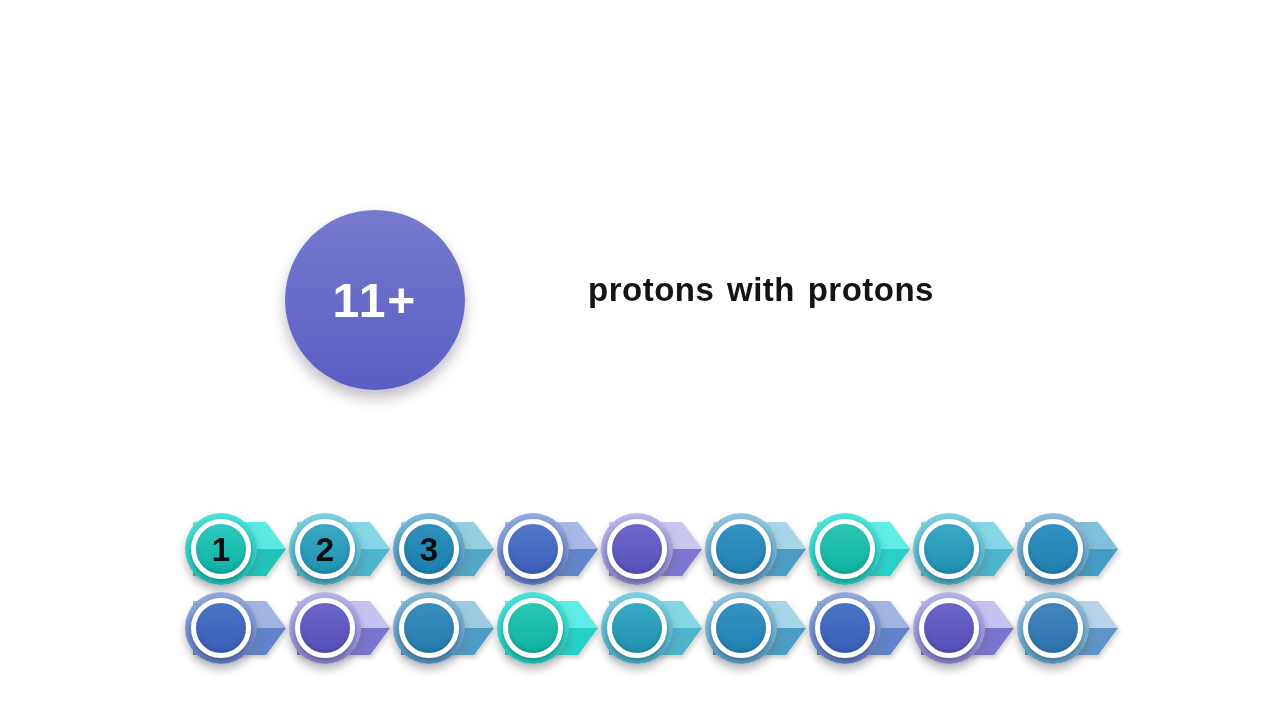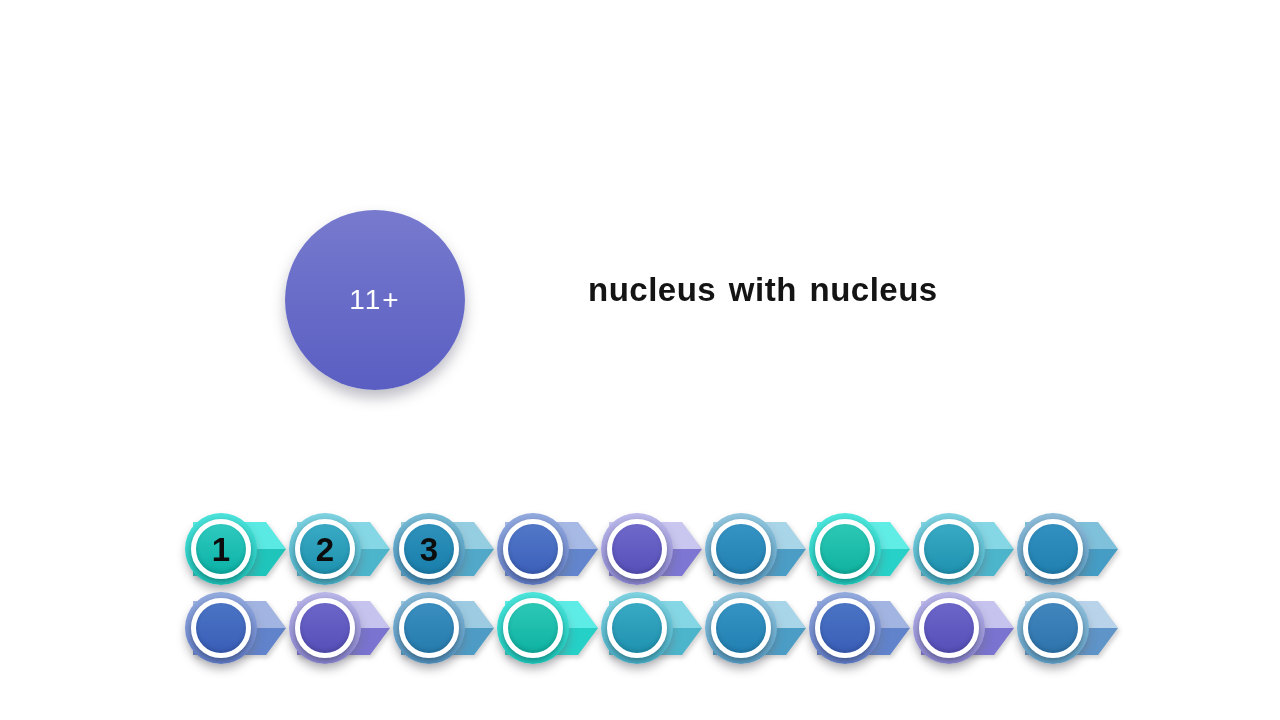--- a/index.html
+++ b/index.html
@@ -19,22 +19,22 @@
     width: 180px;
     height: 180px;
     border-radius: 50%;
     display: flex;
     align-items: center;
     justify-content: center;
     box-shadow: 0 8px 14px rgba(90, 90, 110, 0.40);
   }
   .nucleus-label {
     color: #ffffff;
-    font-size: 28px;
-    font-weight: normal;
+    font-size: 48px;
+    font-weight: bold;
     letter-spacing: 2px;
   }
   
   .caption {
     position: absolute;
     left: 588px;
     top: 271px;
     font-size: 33px;
     font-weight: bold;
     letter-spacing: 0.5px;
@@ -98,21 +98,21 @@
 </style>
 </head>
 <body>
 
 <div class="stage">
 
   <div class="nucleus" style="background: linear-gradient(rgb(119, 122, 205), rgb(90, 94, 194));">
     <span class="nucleus-label" style="color: rgb(255, 255, 255);">11+</span>
   </div>
 
-  <div class="caption" style="color: rgb(20, 20, 20);">nucleus with nucleus</div>
+  <div class="caption" style="color: rgb(20, 20, 20);">protons with protons</div>
 
   <div id="rows">
       <div class="badge-item" style="left: 185px; top: 513px; --rt: #4be2da; --rb: #1ec7bd; --it: #2fcac0; --ib: #0cb1a5; --at: #5aeae3; --ab: #1fc5bb;">
     <div class="arrow">
       <div class="arrow-top"></div>
       <div class="arrow-bot"></div>
     </div>
     <div class="ring">
       <div class="inner">
         <span class="num">1</span>

